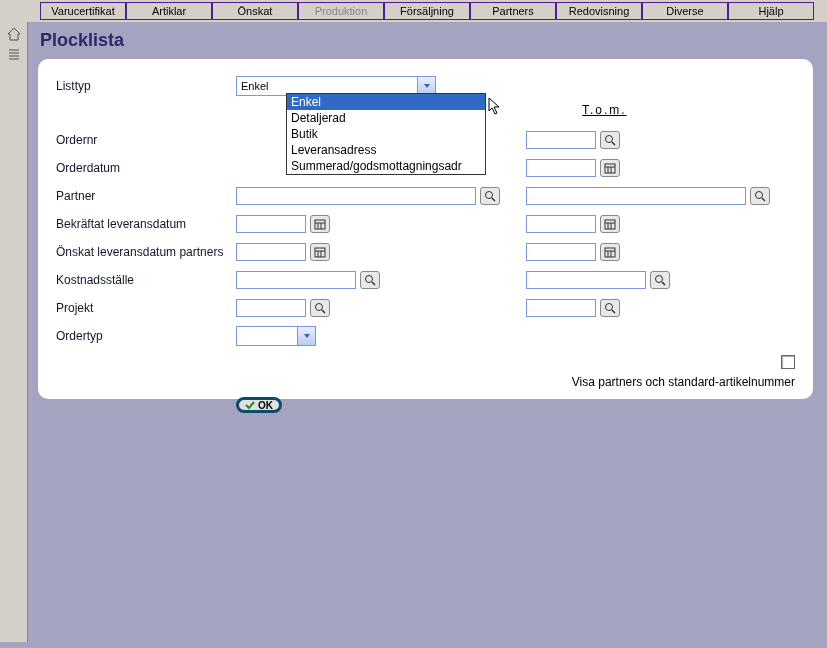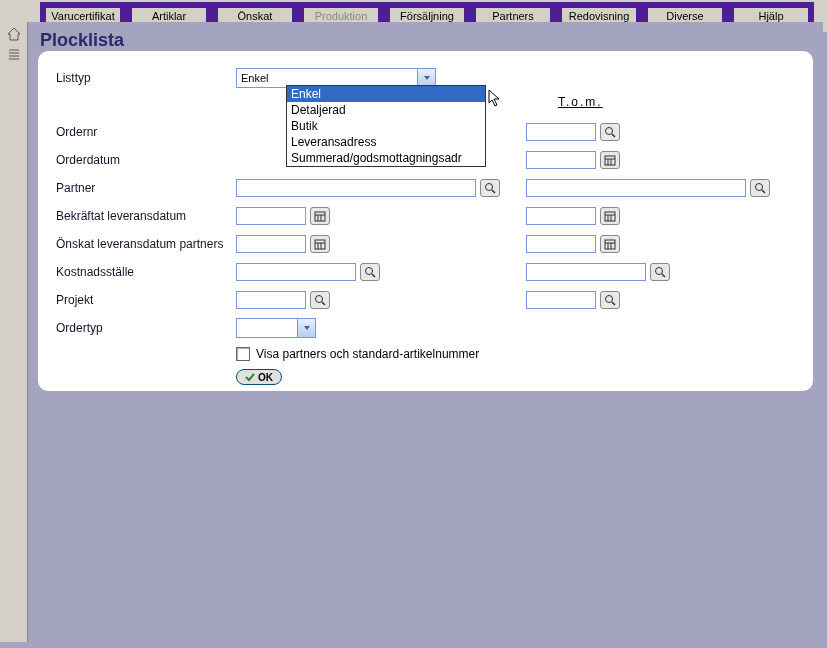--- a/index.html
+++ b/index.html
@@ -12,21 +12,21 @@
     overflow: hidden;
     position: relative;
   }
   .topbar {
     display: flex;
     background: #d4d0c8;
     padding: 2px 0 2px 40px;
     gap: 0;
   }
   .topbar .tab {
-    border: 6px solid #4c1d95;
+    border: 1px solid #4c1d95;
     background: #d4d0c8;
     padding: 2px 0;
     width: 86px;
     text-align: center;
     font-size: 11px;
     cursor: pointer;
   }
   .topbar .tab.disabled { color: #888; }
   .left-sidebar {
     position: absolute;
@@ -48,21 +48,21 @@
     left: 28px;
     top: 22px;
     right: 4px;
     bottom: 4px;
     background: #a4a4c0;
   }
   .page-title {
     font-size: 18px;
     font-weight: bold;
     color: #2a2a6a;
-    padding: 8px 12px 0 12px;
+    padding: 8px 12px 8px 12px;
   }
   .panel {
     background: #fff;
     border-radius: 10px;
     margin: 0 10px;
     padding: 14px 18px 24px 18px;
     position: relative;
     height: 340px;
   }
   .form-row {
@@ -153,43 +153,44 @@
     background: #316ac5;
     color: #fff;
   }
   .section-tom {
     position: absolute;
     left: 520px;
     top: 44px;
     font-size: 12px;
     text-decoration: underline;
   }
-  .tom-letters { letter-spacing: 2px; }
+  .tom-letters { letter-spacing: 2px; margin-left: 24px; }
   .checkbox-row {
     display: flex;
     align-items: flex-end;
     gap: 6px;
     margin-left: 180px;
     margin-top: 6px;
+    flex-direction: column;
   }
   .checkbox {
     width: 14px;
     height: 14px;
     border: 1px solid #666;
     background: #fff;
     box-shadow: inset 1px 1px 1px #aaa;
   }
   .ok-btn {
     margin-left: 180px;
     margin-top: 8px;
     width: 46px;
     height: 16px;
     border-radius: 8px;
     background: #e0e0e0;
-    border: 1px solid #0c4a6e;
+    border: 3px solid #0c4a6e;
     display: flex;
     align-items: center;
     justify-content: center;
     gap: 3px;
     font-size: 10px;
     font-weight: bold;
     cursor: pointer;
   }
   .ok-check {
     width: 10px;

